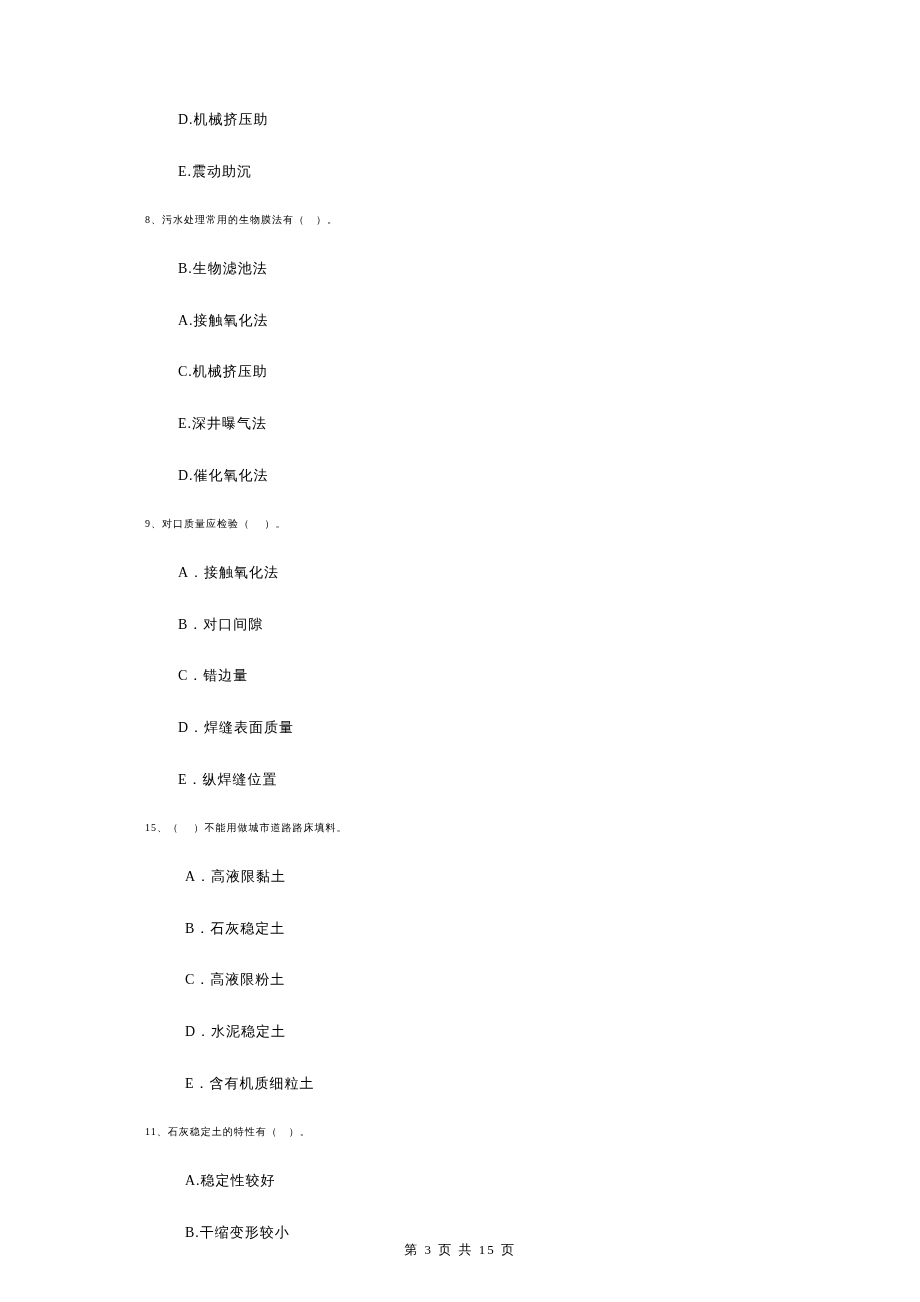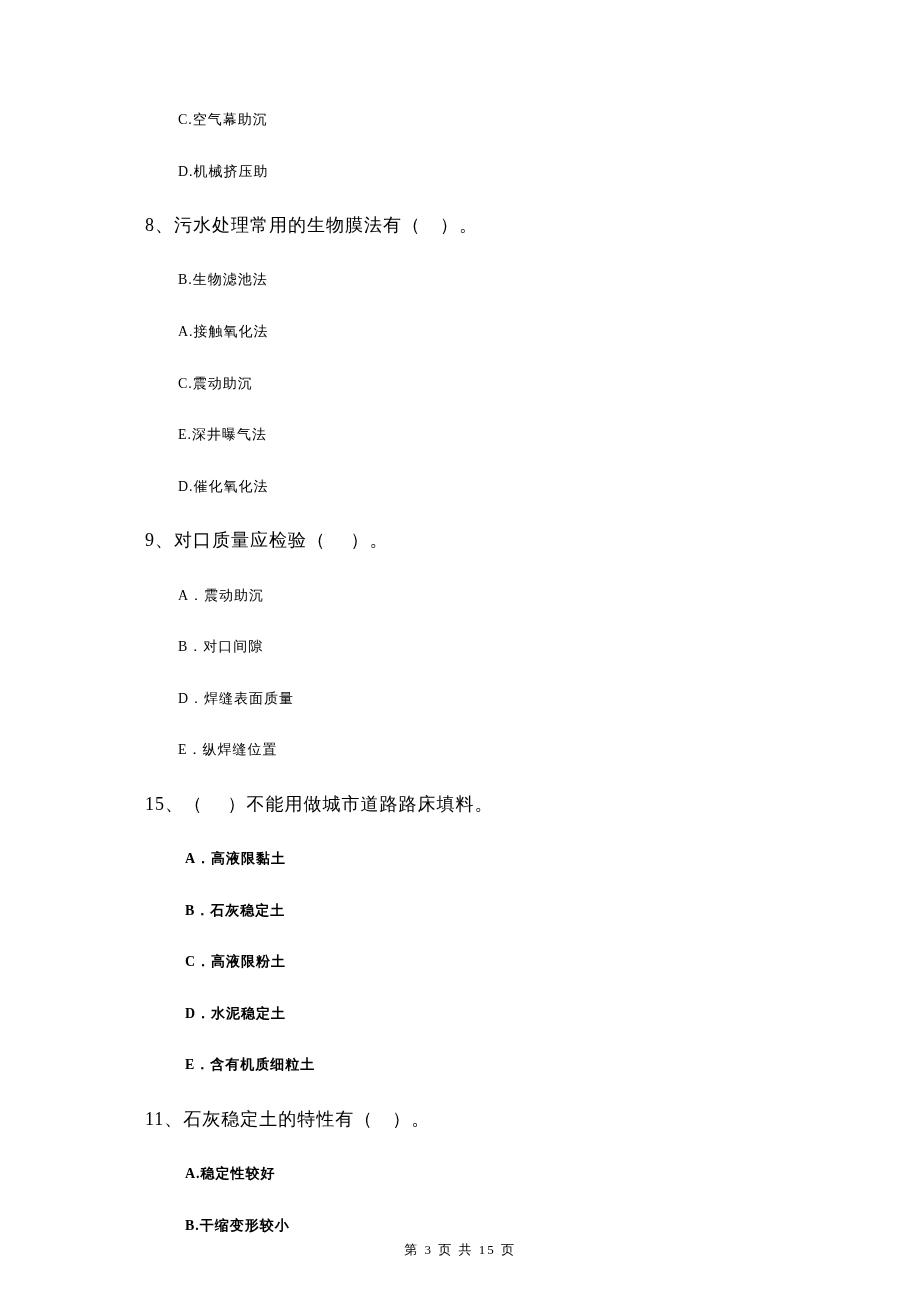--- a/index.html
+++ b/index.html
@@ -19,62 +19,62 @@
     padding-right: 100px;
   }
   .option {
     font-size: 14px;
     line-height: 1.4;
     margin-bottom: 32px;
     padding-left: 33px;
     letter-spacing: 1px;
   }
   .question {
-    font-size: 18px;
+    font-size: 10px;
     line-height: 1.4;
     margin-bottom: 32px;
     letter-spacing: 1px;
     margin-top: 25px;
   }
   .option2 {
     font-size: 14px;
     line-height: 1.4;
     margin-bottom: 32px;
     padding-left: 40px;
     letter-spacing: 1px;
-    font-weight: bold;
   }
   .footer {
     position: absolute;
     bottom: 43px;
     left: 0;
     width: 920px;
     text-align: center;
     font-size: 13px;
     letter-spacing: 2px;
   }
 </style>
 </head>
 <body>
 
 <div class="page">
 
-  <div class="option">C.空气幕助沉</div>
   <div class="option">D.机械挤压助</div>
+  <div class="option">E.震动助沉</div>
 
   <div class="question">8、污水处理常用的生物膜法有（　）。</div>
   <div class="option">B.生物滤池法</div>
   <div class="option">A.接触氧化法</div>
-  <div class="option">C.震动助沉</div>
+  <div class="option">C.机械挤压助</div>
   <div class="option">E.深井曝气法</div>
   <div class="option">D.催化氧化法</div>
 
   <div class="question">9、对口质量应检验（　 ）。</div>
-  <div class="option">A．震动助沉</div>
+  <div class="option">A．接触氧化法</div>
   <div class="option">B．对口间隙</div>
+  <div class="option">C．错边量</div>
   <div class="option">D．焊缝表面质量</div>
   <div class="option">E．纵焊缝位置</div>
 
   <div class="question">15、（　 ）不能用做城市道路路床填料。</div>
   <div class="option2">A．高液限黏土</div>
   <div class="option2">B．石灰稳定土</div>
   <div class="option2">C．高液限粉土</div>
   <div class="option2">D．水泥稳定土</div>
   <div class="option2">E．含有机质细粒土</div>
 

